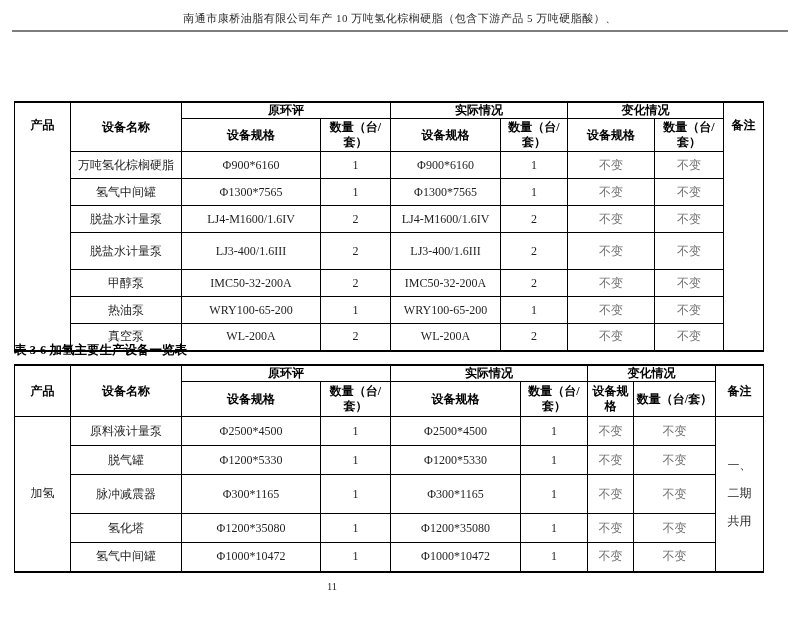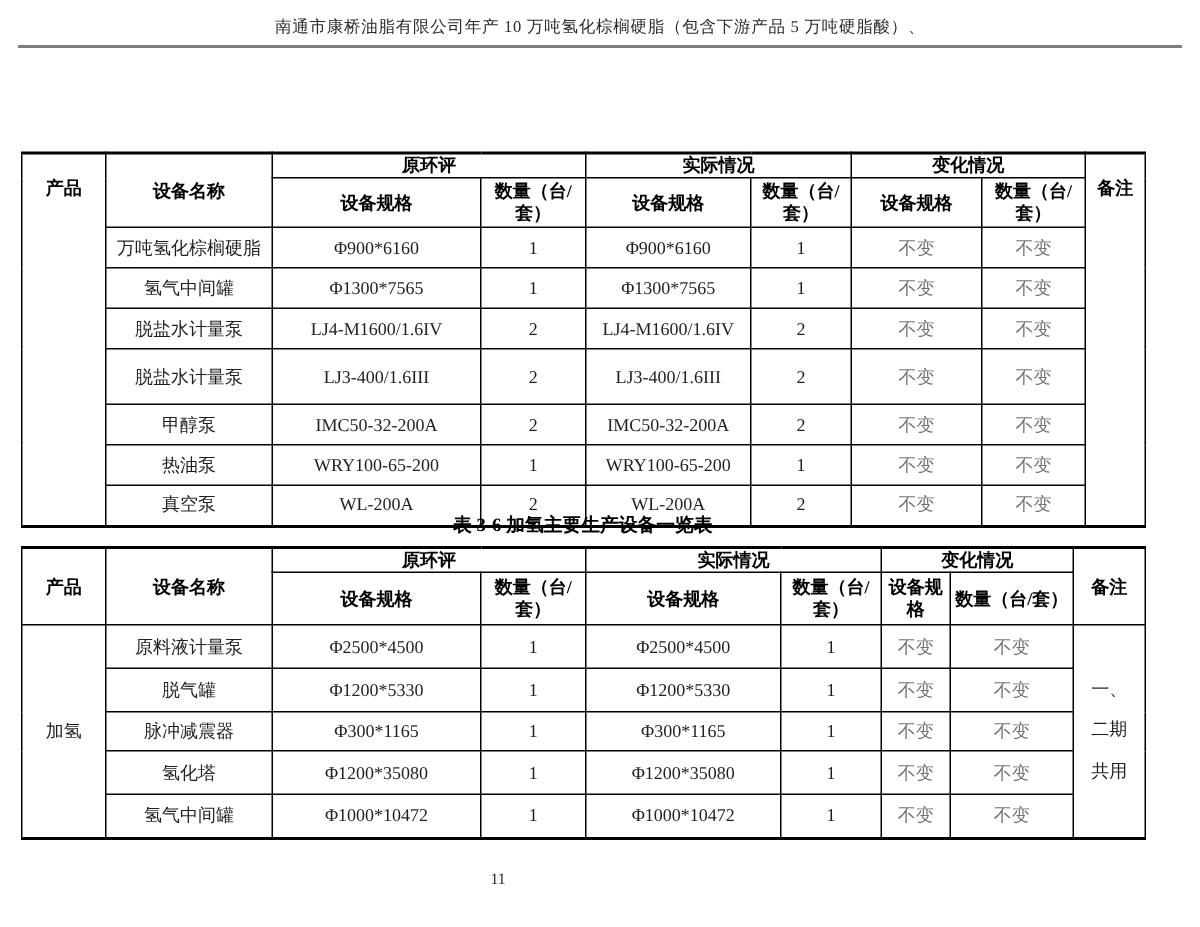--- a/index.html
+++ b/index.html
@@ -24,21 +24,21 @@
     border:1px solid #000; text-align:center; vertical-align:middle;
     font-size:12px; padding:0 2px; word-break:break-all; overflow:hidden;
   }
   .tbl td.hdr { font-weight:bold; color:#000000; line-height:1.25; }
   .tbl td.chg { color:#737373; }
   .tbl td.span-top { vertical-align:top; padding-top:15px; }
   #table1 { top:101px; }
   #table2 { top:364px; }
   .tbl-caption {
     position:absolute; top:339px; left:14px; width:749px; height:22px;
-    text-align:center; font-weight:bold; font-size:12.5px; line-height:22px;
+    text-align:left; font-weight:bold; font-size:12.5px; line-height:22px;
     color:#000;
   }
   .remark-cell { line-height:2.3; white-space:pre-line; }
   .page-number {
     position:absolute; top:581px; left:0; width:664px;
     text-align:center; font-size:10.5px; color:#2a2a2a;
   }
 </style>
 </head>
 <body>
@@ -188,21 +188,21 @@
   </tr>
   <tr style="height:29px">
     <td>脱气罐</td>
     <td>Φ1200*5330</td>
     <td>1</td>
     <td>Φ1200*5330</td>
     <td>1</td>
     <td class="chg">不变</td>
     <td class="chg">不变</td>
   </tr>
-  <tr style="height:26px">
+  <tr style="height:39px">
     <td>脉冲减震器</td>
     <td>Φ300*1165</td>
     <td>1</td>
     <td>Φ300*1165</td>
     <td>1</td>
     <td class="chg">不变</td>
     <td class="chg">不变</td>
   </tr>
   <tr style="height:29px">
     <td>氢化塔</td>

